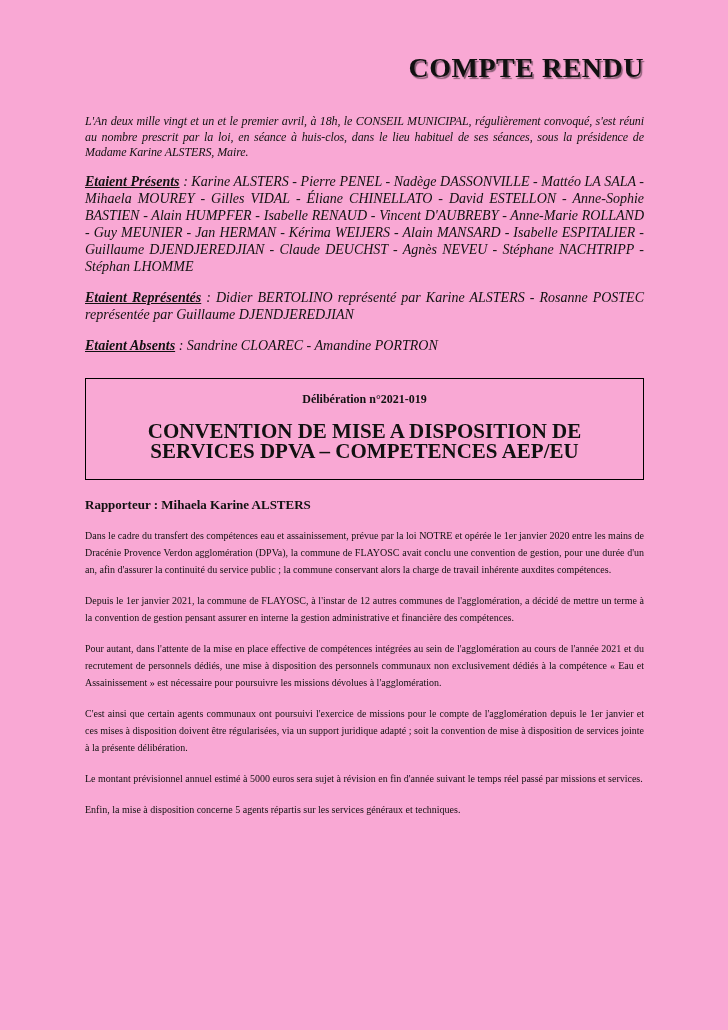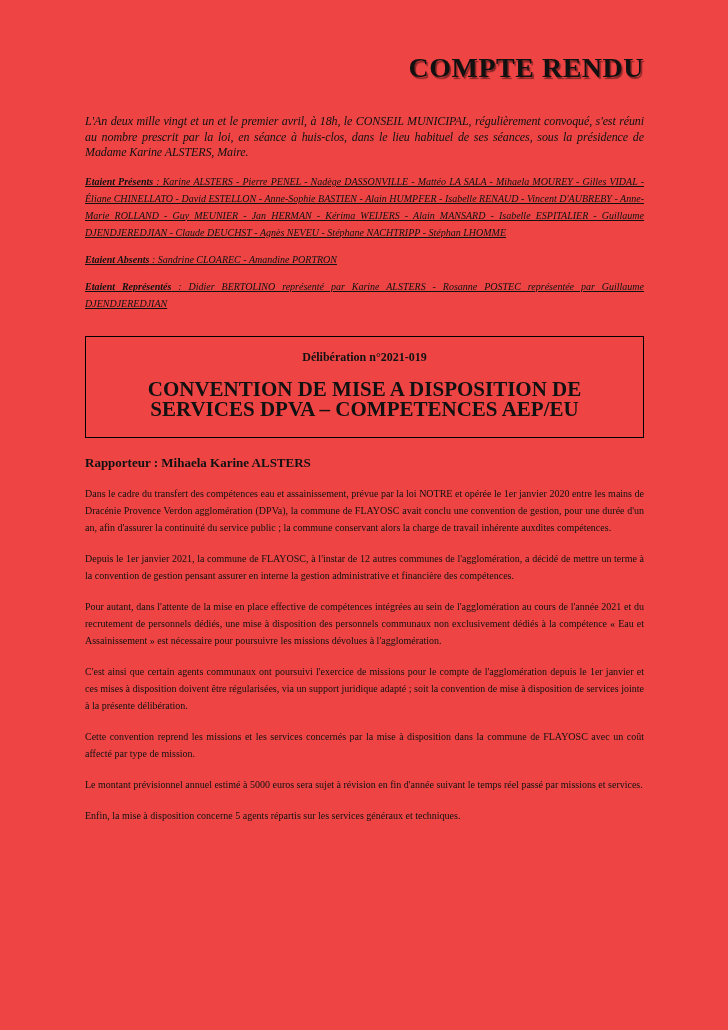--- a/index.html
+++ b/index.html
@@ -1,20 +1,20 @@
 <!DOCTYPE html>
 <html><head>
 <meta charset="utf-8">
 <style>
   html, body { margin: 0; padding: 0; background: #ffffff; }
   .page {
     position: relative;
     width: 728px;
     height: 1030px;
-    background: #ef4444;
+    background: #f9a8d4;
     color: #111;
     font-family: "Liberation Serif", "DejaVu Serif", serif;
     box-sizing: border-box;
     padding: 52px 84px 0 85px;
     overflow: hidden;
   }
   .doc-header { text-align: right; }
   .doc-title {
     font-size: 28px;
     font-weight: bold;
@@ -33,24 +33,23 @@
     margin-top: 30px;
     font-style: italic;
     font-size: 12px;
     line-height: 15.5px;
     text-align: justify;
     letter-spacing: -0.1px;
   }
   .att {
     margin-top: 4px;
     font-style: italic;
-    font-size: 10px;
+    font-size: 14px;
     line-height: 17px;
     text-align: justify;
-    text-decoration: underline;
   }
   .att-label {
     font-weight: bold;
     text-decoration: underline;
   }
   .delib-box {
     margin-top: 24px;
     border: 1px solid #000;
     padding: 13px 18px 18px 18px;
     text-align: center;
@@ -85,33 +84,32 @@
 <div class="page">
 
   <div class="doc-header">
     <div class="doc-title">COMPTE RENDU</div>
   </div>
 
   <p class="intro">L'An deux mille vingt et un et le premier avril, à 18h, le CONSEIL MUNICIPAL, régulièrement convoqué, s'est réuni au nombre prescrit par la loi, en séance à huis-clos, dans le lieu habituel de ses séances, sous la présidence de Madame Karine ALSTERS, Maire.</p>
 
   <p class="att"><span class="att-label">Etaient Présents</span><span> : Karine ALSTERS - Pierre PENEL - Nadège DASSONVILLE - Mattéo LA SALA - Mihaela MOUREY - Gilles VIDAL - Éliane CHINELLATO - David ESTELLON - Anne-Sophie BASTIEN - Alain HUMPFER - Isabelle RENAUD - Vincent D'AUBREBY - Anne-Marie ROLLAND - Guy MEUNIER - Jan HERMAN - Kérima WEIJERS - Alain MANSARD - Isabelle ESPITALIER - Guillaume DJENDJEREDJIAN - Claude DEUCHST - Agnès NEVEU - Stéphane NACHTRIPP - Stéphan LHOMME</span></p>
 
+  <p class="att"><span class="att-label">Etaient Représentés</span><span> : Didier BERTOLINO représenté par Karine ALSTERS - Rosanne POSTEC représentée par Guillaume DJENDJEREDJIAN</span></p>
+
   <p class="att"><span class="att-label">Etaient Absents</span><span> : Sandrine CLOAREC - Amandine PORTRON</span></p>
-
-  <p class="att"><span class="att-label">Etaient Représentés</span><span> : Didier BERTOLINO représenté par Karine ALSTERS - Rosanne POSTEC représentée par Guillaume DJENDJEREDJIAN</span></p>
 
 
   <div class="delib-box">
     <div class="delib-number">Délibération n°2021-019</div>
     <div class="delib-title">CONVENTION DE MISE A DISPOSITION DE SERVICES DPVA – COMPETENCES AEP/EU</div>
   </div>
 
   <p class="rapporteur">Rapporteur : Mihaela Karine ALSTERS</p>
 
   <p class="para">Dans le cadre du transfert des compétences eau et assainissement, prévue par la loi NOTRE et opérée le 1er janvier 2020 entre les mains de Dracénie Provence Verdon agglomération (DPVa), la commune de FLAYOSC avait conclu une convention de gestion, pour une durée d'un an, afin d'assurer la continuité du service public ; la commune conservant alors la charge de travail inhérente auxdites compétences.</p>
   <p class="para">Depuis le 1er janvier 2021, la commune de FLAYOSC, à l'instar de 12 autres communes de l'agglomération, a décidé de mettre un terme à la convention de gestion pensant assurer en interne la gestion administrative et financière des compétences.</p>
   <p class="para">Pour autant, dans l'attente de la mise en place effective de compétences intégrées au sein de l'agglomération au cours de l'année 2021 et du recrutement de personnels dédiés, une mise à disposition des personnels communaux non exclusivement dédiés à la compétence « Eau et Assainissement » est nécessaire pour poursuivre les missions dévolues à l'agglomération.</p>
   <p class="para">C'est ainsi que certain agents communaux ont poursuivi l'exercice de missions pour le compte de l'agglomération depuis le 1er janvier et ces mises à disposition doivent être régularisées, via un support juridique adapté ; soit la convention de mise à disposition de services jointe à la présente délibération.</p>
-  <p class="para">Cette convention reprend les missions et les services concernés par la mise à disposition dans la commune de FLAYOSC avec un coût affecté par type de mission.</p>
   <p class="para">Le montant prévisionnel annuel estimé à 5000 euros sera sujet à révision en fin d'année suivant le temps réel passé par missions et services.</p>
   <p class="para">Enfin, la mise à disposition concerne 5 agents répartis sur les services généraux et techniques.</p>
 
 </div>
 
 </body></html>

